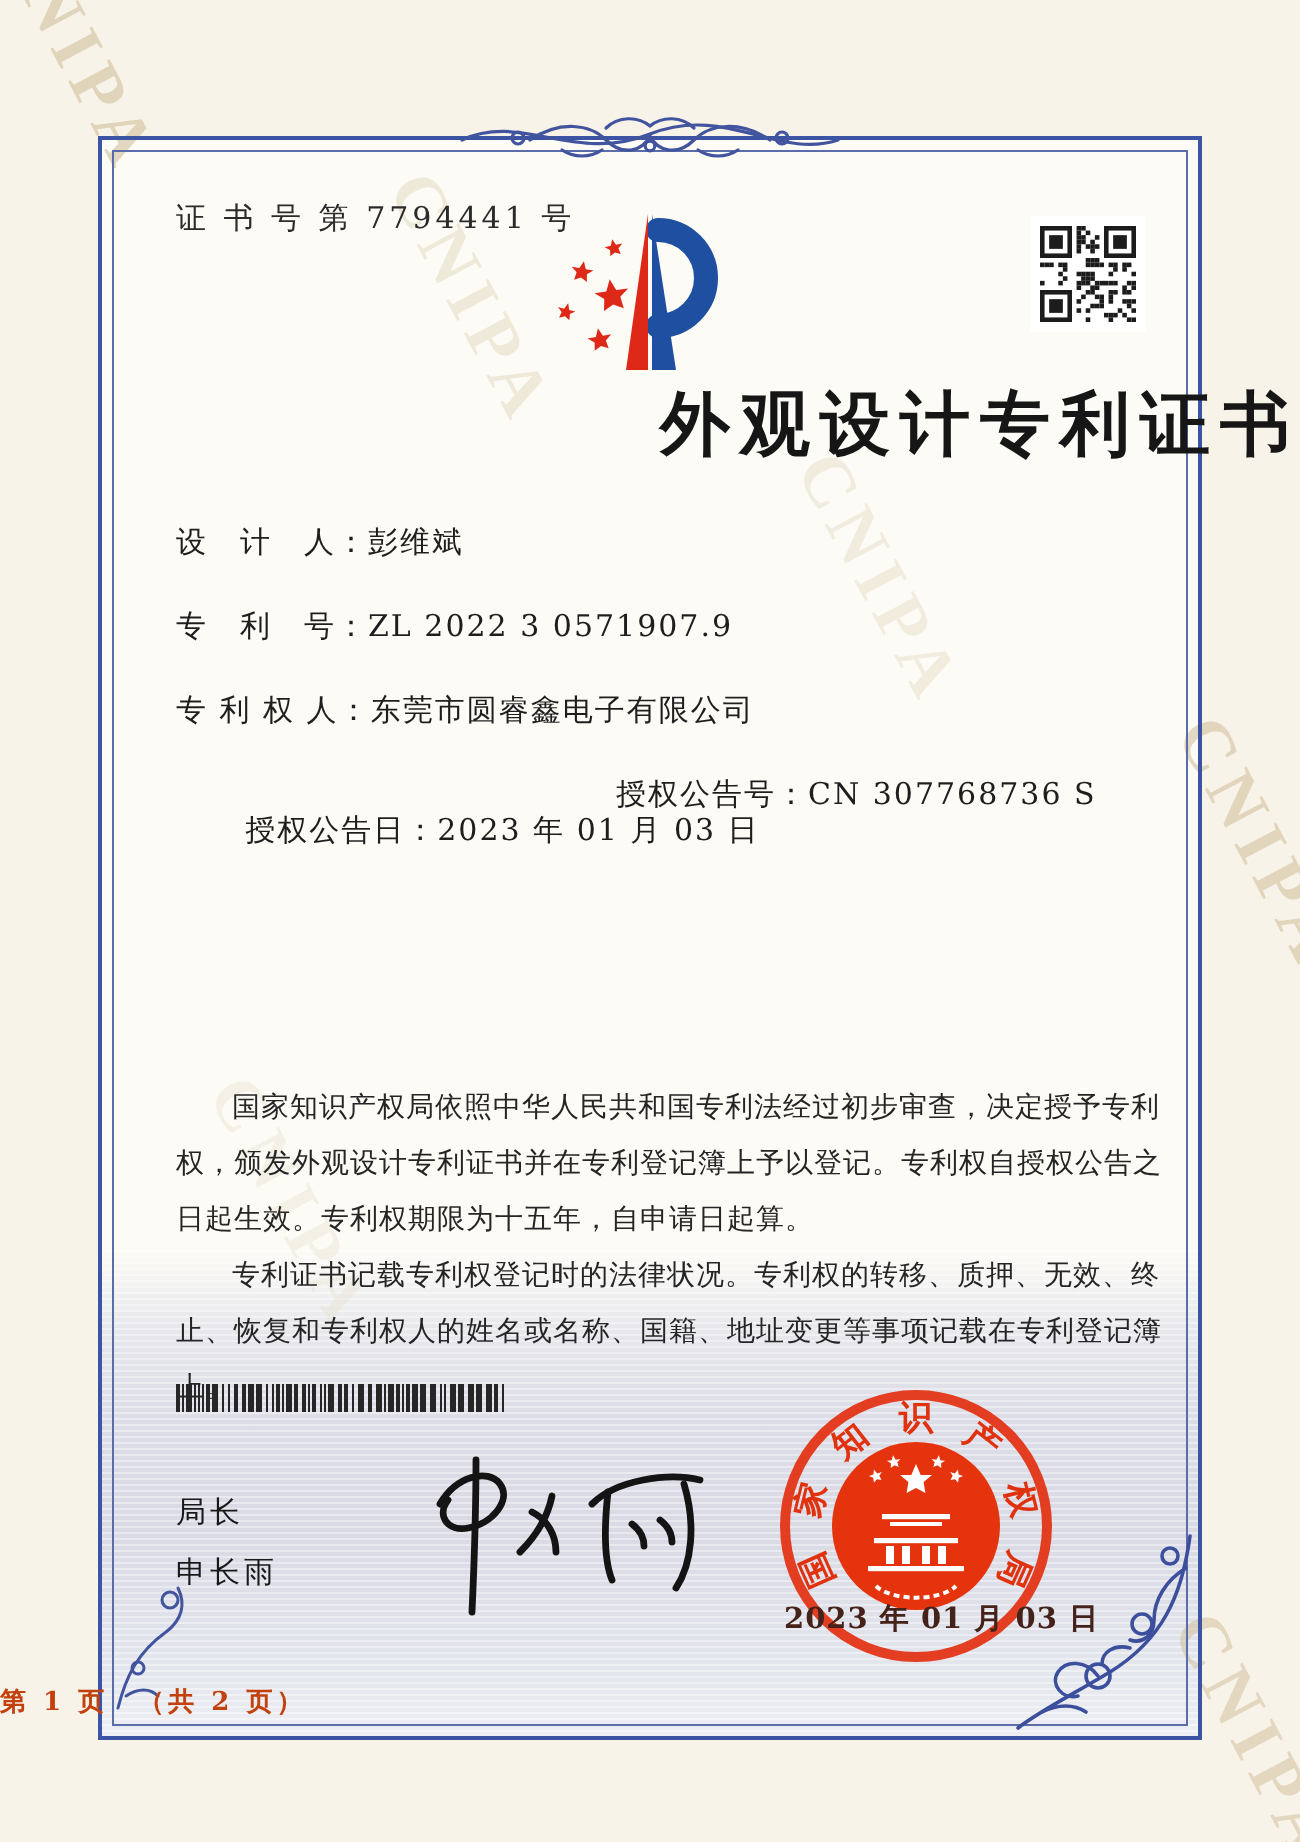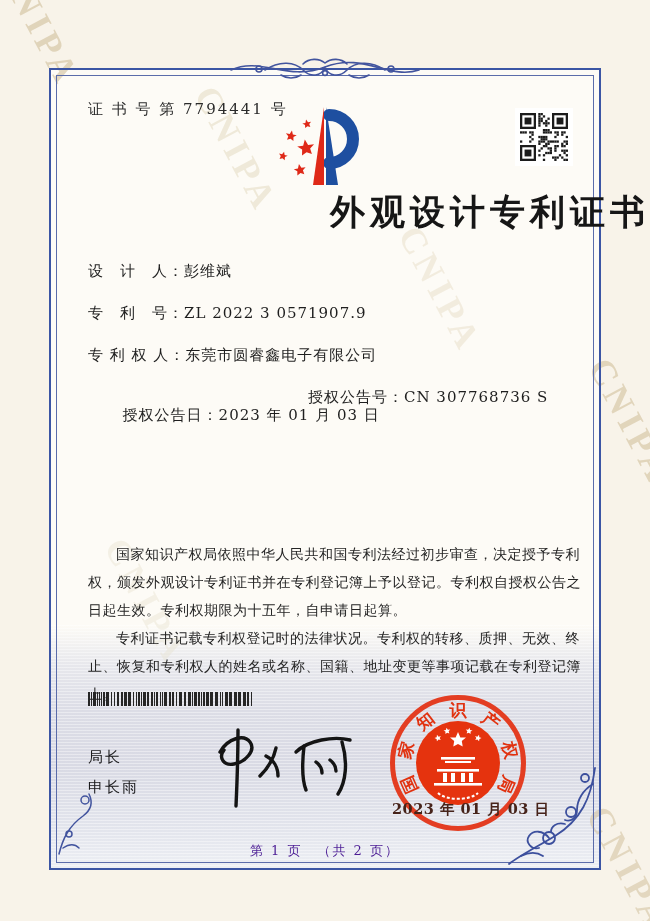--- a/index.html
+++ b/index.html
@@ -75,22 +75,22 @@
   }
   .seal-ch {
     position:absolute; left:50%; top:50%;
     font-size:17px; font-weight:700; color:#e13210; line-height:1;
   }
   .seal-date {
     position:absolute; left:392px; top:800px; width:140px; z-index:6; text-align:center;
     font-size:14.5px; font-weight:700; color:#46231a; letter-spacing:.5px; white-space:nowrap;
   }
   .page-no {
-    position:absolute; left:0; right:0; top:842px; z-index:4; text-align:center;
-    font-size:13px; color:#4c1d95; letter-spacing:2px;
+    position:absolute; left:0; right:0; top:842px; z-index:4; text-align:left;
+    font-size:13px; color:#c2410c; letter-spacing:2px;font-weight:bold;
   }
   .note {
     position:absolute; left:0; right:0; top:884px; z-index:3; text-align:center;
     font-size:14.5px; color:#202020; letter-spacing:3px;
   }
   .orn { position:absolute; z-index:3; line-height:0; }
 </style>
 </head>
 <body>
 

